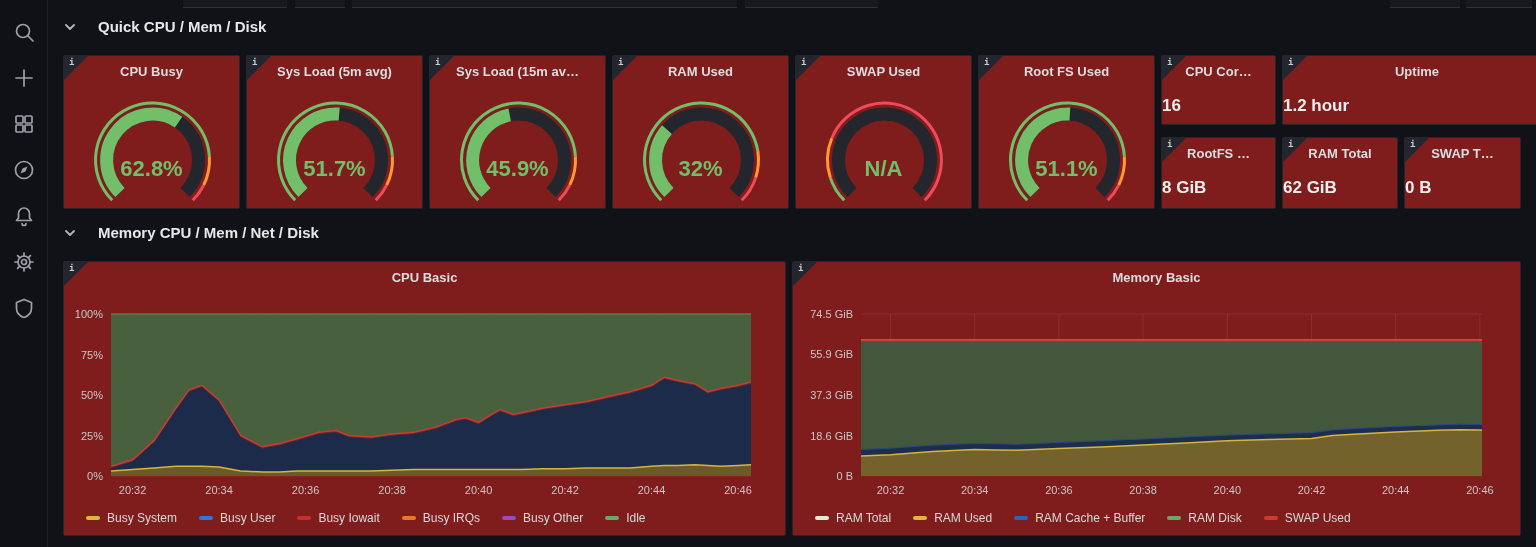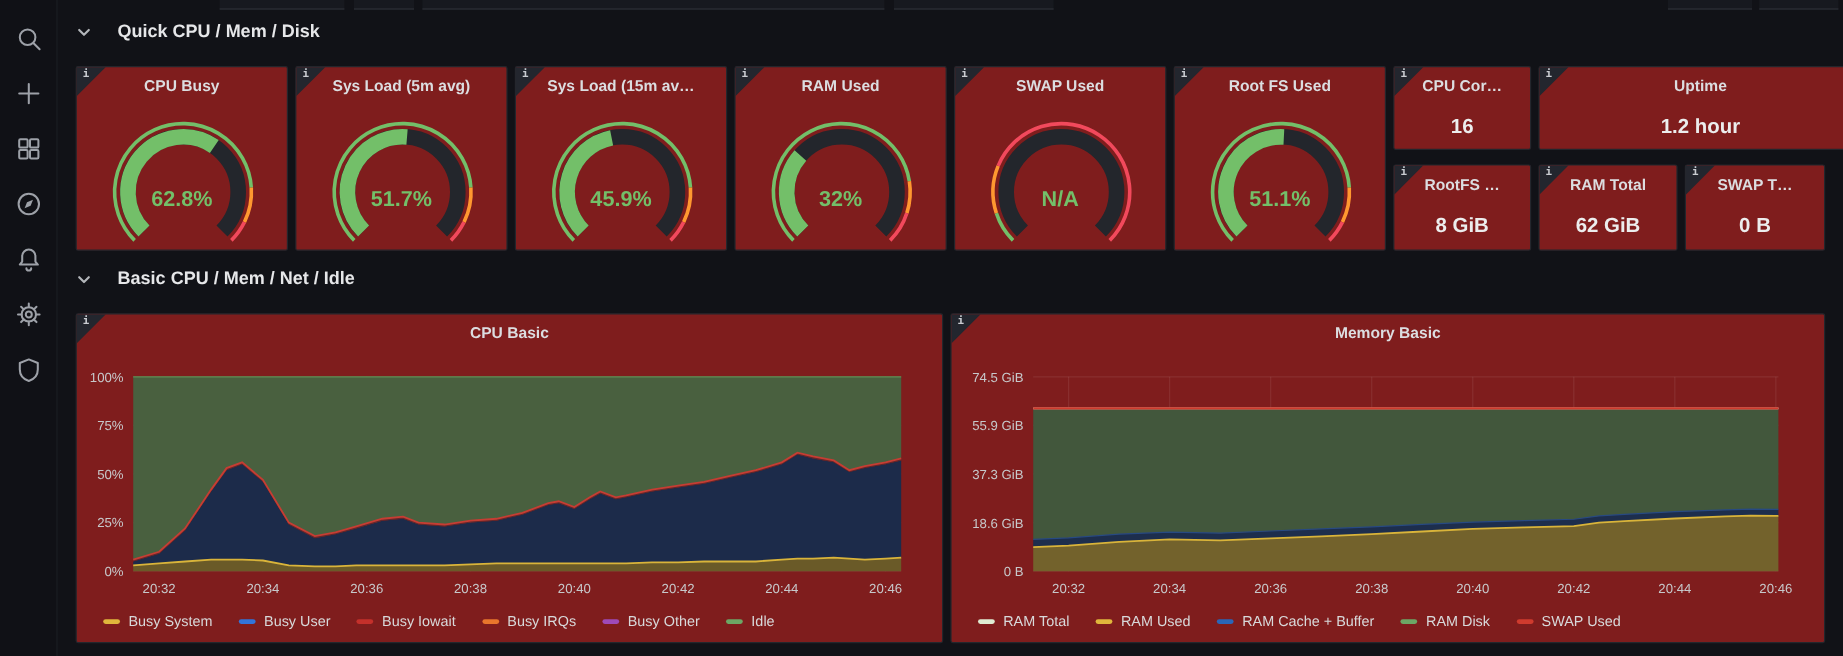--- a/index.html
+++ b/index.html
@@ -16,22 +16,22 @@
   .strip{position:absolute;top:0;height:7px;background:#17191f;border-bottom:1px solid #2e3138}
   
   .section-header{position:absolute;display:flex;align-items:center;gap:22px;font-size:15px;font-weight:bold;color:#e6e7e9;cursor:pointer;white-space:nowrap}
   .section-header svg{stroke:#b3b6ba;fill:none;stroke-width:1.8;stroke-linecap:round;stroke-linejoin:round}
   
   .panel{position:absolute;background:#7f1d1d;border:1px solid #24262c;border-radius:2px;box-sizing:border-box}
   .corner{position:absolute;top:0;left:0;width:0;height:0;border-top:24px solid #23262e;border-right:24px solid transparent;cursor:pointer}
   .corner::after{content:"i";position:absolute;top:-23px;left:5px;font-size:9px;font-weight:bold;color:#c9ccd1;font-family:"DejaVu Sans Mono",monospace}
   .panel-title{position:absolute;top:8px;left:14px;right:14px;text-align:center;font-size:13px;font-weight:bold;color:#dcdde0;white-space:nowrap;overflow:hidden;cursor:pointer}
   .gauge-svg{position:absolute;top:24px;left:0;width:177px;height:130px}
-  .gauge-value{position:absolute;top:100px;left:0;right:0;text-align:center;font-size:18px;font-weight:bold;color:#73bf69}
-  .stat-value{position:absolute;top:40px;left:0;right:0;text-align:center;font-size:17px;font-weight:bold;color:#eceded}
+  .gauge-value{position:absolute;top:100px;left:0;right:0;text-align:center;font-size:22px;font-weight:bold;color:#73bf69}
+  .stat-value{position:absolute;top:40px;left:0;right:0;text-align:left;font-size:17px;font-weight:bold;color:#eceded}
   
   .chart-svg{position:absolute;left:0;top:0}
   .grid{stroke:rgba(255,255,255,0.08);stroke-width:1}
   .tick{fill:#c7c8ca;font-size:11px}
   .chart-legend{position:absolute;left:22px;bottom:10px;display:flex;gap:22px;align-items:center;font-size:12px;color:#d8d9da}
   .legend-item{display:flex;align-items:center;cursor:pointer;white-space:nowrap}
   .legend-chip{display:inline-block;width:14px;height:4px;border-radius:2px;margin-right:7px}
 </style>
 </head>
 <body>
@@ -93,21 +93,21 @@
 <div class="section-header" style="left:64px;top:18px">
   <svg width="12" height="12" viewBox="0 0 12 12">
       <polyline points="2,4 6,8 10,4"></polyline>
     </svg>
   <span>Quick CPU / Mem / Disk</span>
 </div>
 <div class="section-header" style="left:64px;top:224px">
   <svg width="12" height="12" viewBox="0 0 12 12">
       <polyline points="2,4 6,8 10,4"></polyline>
     </svg>
-  <span>Basic CPU / Mem / Net / Idle</span>
+  <span>Memory CPU / Mem / Net / Disk</span>
 </div>
 
 <div class="panel" style="left:63px;top:55px;width:177px;height:154px">
   <div class="corner"></div>
   <div class="panel-title">CPU Busy</div>
   <svg class="gauge-svg" viewBox="0 0 177 130">
       <path d="M56.0 112.5 A46 46 0 1 1 121.0 112.5" stroke="#23262c" stroke-width="13" fill="none"></path>
       <path d="M48.2 120.3 A57 57 0 1 1 145.4 76.4" stroke="#73bf69" stroke-width="3" fill="none"></path>
       <path d="M145.4 76.4 A57 57 0 0 1 139.7 105.1" stroke="#FF9830" stroke-width="3" fill="none"></path>
       <path d="M139.7 105.1 A57 57 0 0 1 128.8 120.3" stroke="#F2495C" stroke-width="3" fill="none"></path>

